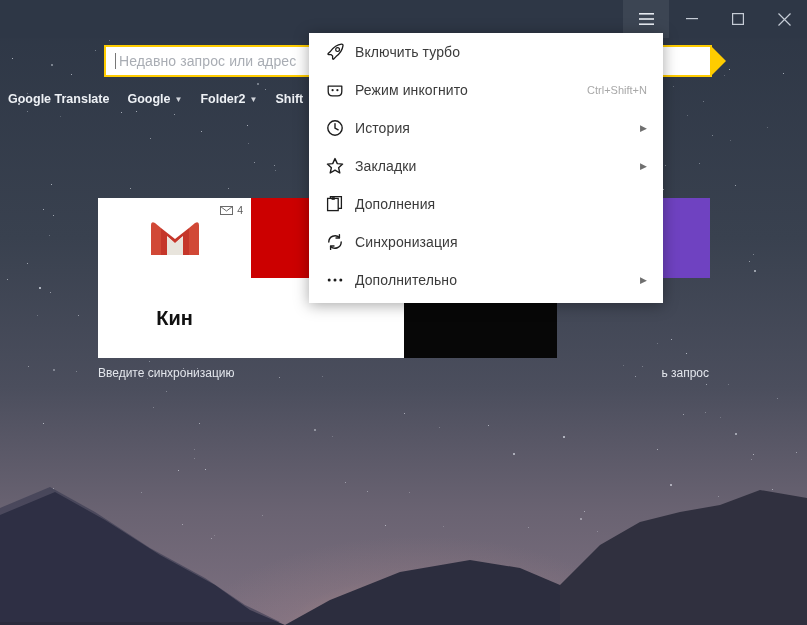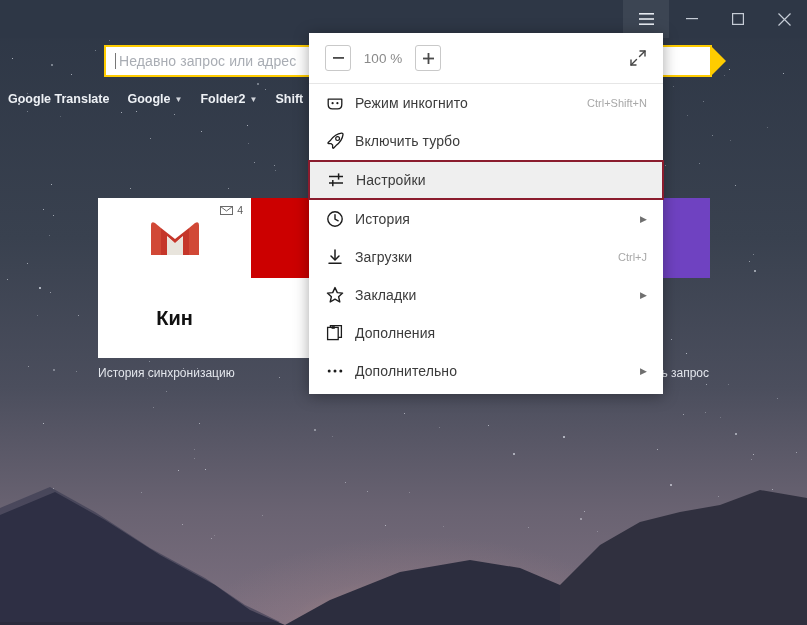--- a/index.html
+++ b/index.html
@@ -416,21 +416,21 @@
 
     <div class="tile tile-white">
       <div class="tile-label-dark">Кин</div>
     </div>
 
     <div class="tile tile-white"></div>
     <div class="tile tile-black"></div>
   </div>
 
   <div id="ntp-bottom">
-    <div class="ntp-link">История синхронизацию</div>
+    <div class="ntp-link">Введите синхронизацию</div>
     <div class="ntp-link">ь запрос</div>
   </div>
 </div>
 
 <div id="titlebar">
   <div id="win-ctrls">
     <div id="btn-menu">
       <svg width="15" height="12" viewBox="0 0 15 12">
         <rect y="0" width="15" height="1.6" fill="currentColor"></rect>
         <rect y="5.2" width="15" height="1.6" fill="currentColor"></rect>
@@ -476,100 +476,56 @@
     <span class="chev">▼</span>
   </div>
   <div class="bm">
     <span>Shift</span>
     <span class="chev">▼</span>
   </div>
 </div>
 
 <div id="menu">
 
-  <div id="zoom-row">
-    <div class="zbtn">
-      <svg width="11" height="2" viewBox="0 0 11 2">
-        <rect width="11" height="1.8" fill="currentColor"></rect>
-      </svg>
-    </div>
-    <div id="zoom-value">100 %</div>
-    <div class="zbtn">
-      <svg width="11" height="11" viewBox="0 0 11 11">
-        <rect y="4.6" width="11" height="1.8" fill="currentColor"></rect>
-        <rect x="4.6" width="1.8" height="11" fill="currentColor"></rect>
-      </svg>
-    </div>
-    <div id="fullscreen-btn">
-      <svg width="18" height="18" viewBox="0 0 18 18">
-        <path d="M11 2 L16 2 L16 7" fill="none" stroke="currentColor" stroke-width="1.4" stroke-linecap="round" stroke-linejoin="round"></path>
-        <path d="M16 2 L10.5 7.5" stroke="currentColor" stroke-width="1.4" stroke-linecap="round"></path>
-        <path d="M7 16 L2 16 L2 11" fill="none" stroke="currentColor" stroke-width="1.4" stroke-linecap="round" stroke-linejoin="round"></path>
-        <path d="M2 16 L7.5 10.5" stroke="currentColor" stroke-width="1.4" stroke-linecap="round"></path>
-      </svg>
-    </div>
+
+  <div class="mi">
+    <span class="mi-icon">
+      <svg width="20" height="20" viewBox="0 0 20 20">
+        <path d="M16.5 2.2 C12 2.8 8 6 5.6 9.2 L3.2 11.5 C2.7 12 3 12.6 3.6 12.6 L6.2 12.6 L7.6 14 L7.6 16.6 C7.6 17.2 8.2 17.5 8.7 17 L11 14.6 C14.2 12.2 17.4 8.2 18 3.7 C18.1 2.7 17.5 2.1 16.5 2.2 Z" fill="none" stroke="#1c1c1c" stroke-width="1.3" stroke-linejoin="round"></path>
+        <circle cx="12.6" cy="7.6" r="1.9" fill="none" stroke="#1c1c1c" stroke-width="1.2"></circle>
+      </svg>
+    </span>
+    <span class="mi-label">Включить турбо</span>
   </div>
 
   <div class="mi">
     <span class="mi-icon">
       <svg width="20" height="20" viewBox="0 0 20 20">
         <path d="M3.2 6.2 L16.8 6.2 L16.8 11.5 C16.8 14 15 15.8 12.6 15.8 L7.4 15.8 C5 15.8 3.2 14 3.2 11.5 Z" fill="none" stroke="#1c1c1c" stroke-width="1.3" stroke-linejoin="round"></path>
         <circle cx="7.6" cy="10.2" r="1.1" fill="#1c1c1c"></circle>
         <circle cx="12.4" cy="10.2" r="1.1" fill="#1c1c1c"></circle>
       </svg>
     </span>
     <span class="mi-label">Режим инкогнито</span>
     <span class="mi-hint">Ctrl+Shift+N</span>
   </div>
 
-  <div class="mi">
-    <span class="mi-icon">
-      <svg width="20" height="20" viewBox="0 0 20 20">
-        <path d="M16.5 2.2 C12 2.8 8 6 5.6 9.2 L3.2 11.5 C2.7 12 3 12.6 3.6 12.6 L6.2 12.6 L7.6 14 L7.6 16.6 C7.6 17.2 8.2 17.5 8.7 17 L11 14.6 C14.2 12.2 17.4 8.2 18 3.7 C18.1 2.7 17.5 2.1 16.5 2.2 Z" fill="none" stroke="#1c1c1c" stroke-width="1.3" stroke-linejoin="round"></path>
-        <circle cx="12.6" cy="7.6" r="1.9" fill="none" stroke="#1c1c1c" stroke-width="1.2"></circle>
-      </svg>
-    </span>
-    <span class="mi-label">Включить турбо</span>
-  </div>
-
-
-  <div class="mi highlighted">
-    <span class="mi-icon">
-      <svg width="20" height="20" viewBox="0 0 20 20">
-        <path d="M3 6.5 L17 6.5" stroke="#1c1c1c" stroke-width="1.5"></path>
-        <path d="M3 13 L17 13" stroke="#1c1c1c" stroke-width="1.5"></path>
-        <path d="M12.6 3.4 L12.6 9.6" stroke="#1c1c1c" stroke-width="1.5"></path>
-        <path d="M6.8 10 L6.8 16.2" stroke="#1c1c1c" stroke-width="1.5"></path>
-      </svg>
-    </span>
-    <span class="mi-label">Настройки</span>
-  </div>
+
 
   <div class="mi">
     <span class="mi-icon">
       <svg width="20" height="20" viewBox="0 0 20 20">
         <circle cx="10" cy="10" r="7.2" fill="none" stroke="#1c1c1c" stroke-width="1.4"></circle>
         <path d="M10 5.6 L10 10.2 L13.2 11.8" fill="none" stroke="#1c1c1c" stroke-width="1.4" stroke-linecap="round" stroke-linejoin="round"></path>
       </svg>
     </span>
     <span class="mi-label">История</span>
     <span class="mi-arrow">▶</span>
   </div>
 
-  <div class="mi">
-    <span class="mi-icon">
-      <svg width="20" height="20" viewBox="0 0 20 20">
-        <path d="M10 3 L10 12.4" stroke="#1c1c1c" stroke-width="1.5" stroke-linecap="round"></path>
-        <path d="M6 9 L10 13 L14 9" fill="none" stroke="#1c1c1c" stroke-width="1.5" stroke-linecap="round" stroke-linejoin="round"></path>
-        <path d="M4 16.2 L16 16.2" stroke="#1c1c1c" stroke-width="1.5" stroke-linecap="round"></path>
-      </svg>
-    </span>
-    <span class="mi-label">Загрузки</span>
-    <span class="mi-hint">Ctrl+J</span>
-  </div>
 
   <div class="mi">
     <span class="mi-icon">
       <svg width="20" height="20" viewBox="0 0 20 20">
         <path d="M10 2.6 L12.3 7.6 L17.6 8.1 L13.6 11.7 L14.8 17 L10 14.2 L5.2 17 L6.4 11.7 L2.4 8.1 L7.7 7.6 Z" fill="none" stroke="#1c1c1c" stroke-width="1.4" stroke-linejoin="round"></path>
       </svg>
     </span>
     <span class="mi-label">Закладки</span>
     <span class="mi-arrow">▶</span>
   </div>
@@ -578,20 +534,31 @@
     <span class="mi-icon">
       <svg width="20" height="20" viewBox="0 0 20 20">
         <rect x="2.6" y="4.4" width="10.6" height="12.2" fill="none" stroke="#1c1c1c" stroke-width="1.3"></rect>
         <path d="M5.4 4.4 L5.4 2.6 L16.4 2.6 L16.4 14.4 L13.2 14.4" fill="none" stroke="#1c1c1c" stroke-width="1.3"></path>
         <rect x="6.6" y="3.2" width="3.2" height="2.6" fill="#1c1c1c"></rect>
       </svg>
     </span>
     <span class="mi-label">Дополнения</span>
   </div>
 
+  <div class="mi">
+    <span class="mi-icon">
+      <svg width="20" height="20" viewBox="0 0 20 20">
+        <path d="M16.2 10 A6.2 6.2 0 0 1 5.6 14.4" fill="none" stroke="#1c1c1c" stroke-width="1.4" stroke-linecap="round"></path>
+        <path d="M3.8 10 A6.2 6.2 0 0 1 14.4 5.6" fill="none" stroke="#1c1c1c" stroke-width="1.4" stroke-linecap="round"></path>
+        <path d="M14.4 2.6 L14.4 6 L11 6" fill="none" stroke="#1c1c1c" stroke-width="1.4" stroke-linecap="round" stroke-linejoin="round"></path>
+        <path d="M5.6 17.4 L5.6 14 L9 14" fill="none" stroke="#1c1c1c" stroke-width="1.4" stroke-linecap="round" stroke-linejoin="round"></path>
+      </svg>
+    </span>
+    <span class="mi-label">Синхронизация</span>
+  </div>
 
   <div class="mi">
     <span class="mi-icon">
       <svg width="20" height="20" viewBox="0 0 20 20">
         <circle cx="4.2" cy="10" r="1.5" fill="#1c1c1c"></circle>
         <circle cx="10" cy="10" r="1.5" fill="#1c1c1c"></circle>
         <circle cx="15.8" cy="10" r="1.5" fill="#1c1c1c"></circle>
       </svg>
     </span>
     <span class="mi-label">Дополнительно</span>

